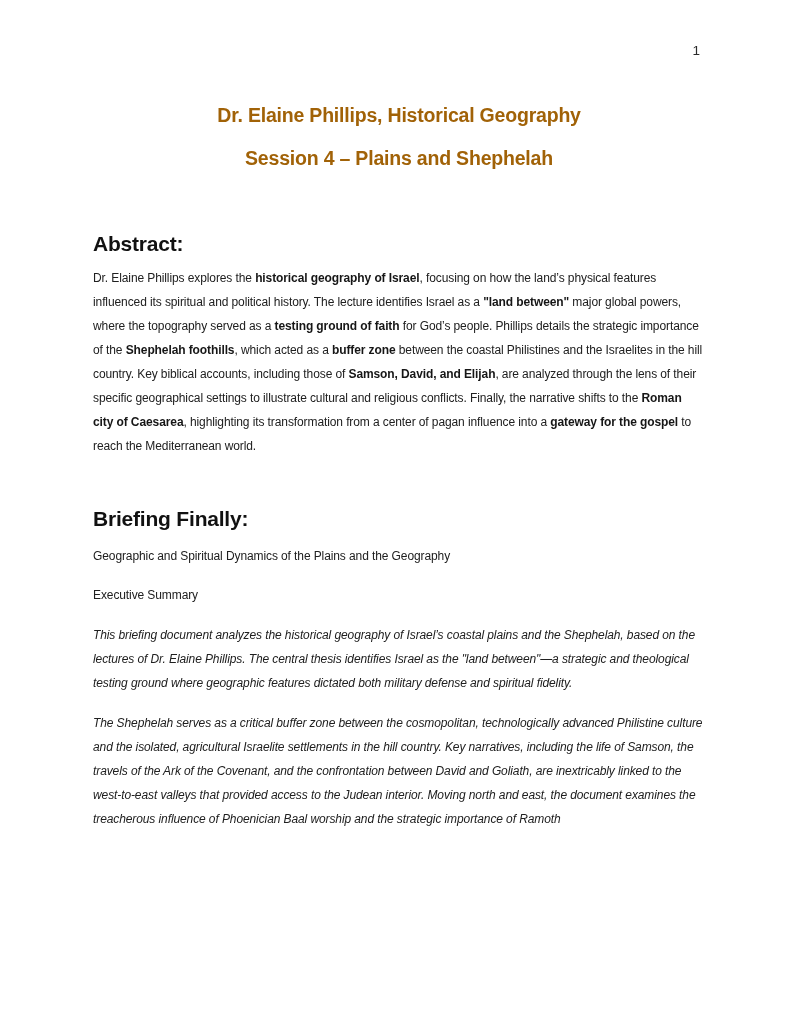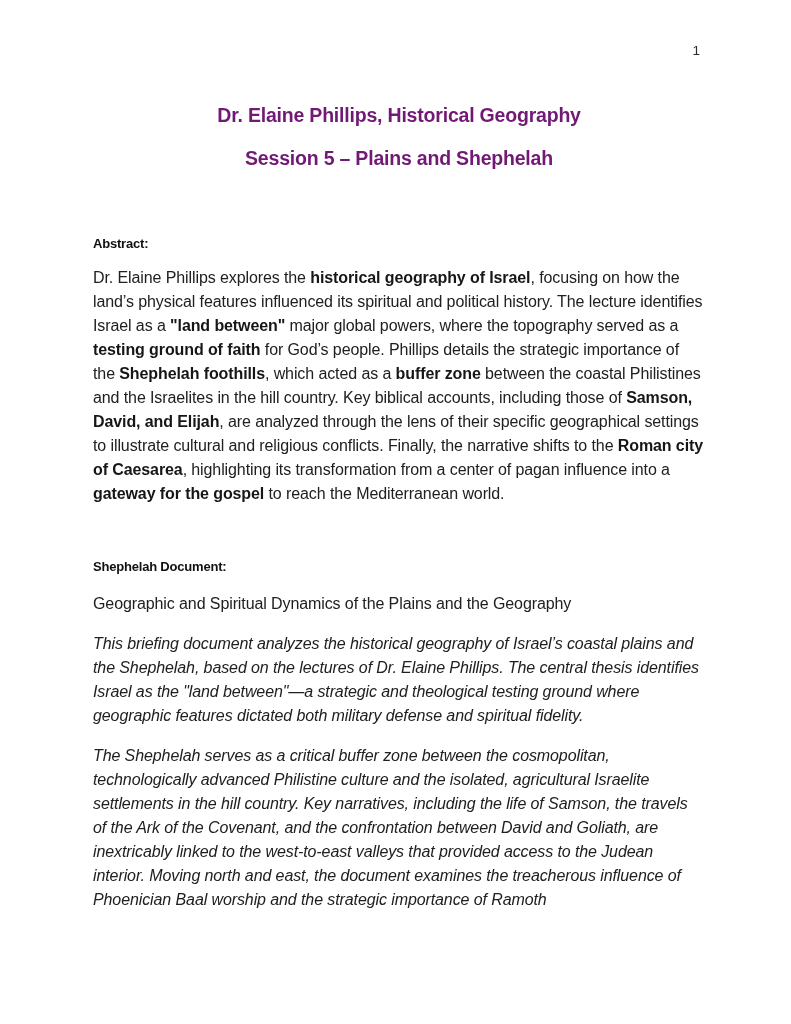--- a/index.html
+++ b/index.html
@@ -21,64 +21,65 @@
     line-height: 16px;
     color: #2b2b2b;
     padding-right: 5px;
   }
   .doc-title {
     margin: 35px 0 0 0;
     text-align: center;
     font-size: 19.5px;
     font-weight: 700;
     line-height: 43px;
-    color: #701a75;
+    color: #a16207;
     letter-spacing: -0.2px;
   }
   .doc-title .title-line { display: block; }
   .section-heading {
     margin: 0;
-    font-size: 13px;
+    font-size: 21px;
     font-weight: 700;
     line-height: 24px;
     color: #111111;
     letter-spacing: -0.2px;
   }
   .abstract-heading { margin-top: 52px; }
   .briefing-heading { margin-top: 49px; }
   .body-text {
     margin: 0;
-    font-size: 16px;
+    font-size: 12px;
     line-height: 24px;
     color: #202020;
   }
   .abstract-body { margin-top: 10px; }
   .briefing-subtitle { margin-top: 13px; }
   .briefing-label { margin-top: 15px; }
   .briefing-para { margin-top: 16px; font-style: italic; }
   .b { font-weight: 700; color: #161616; }
 </style>
 </head>
 <body>
 
 <div class="page">
 
   <div class="page-number">1</div>
 
   <h1 class="doc-title">
     <span class="title-line">Dr. Elaine Phillips, Historical Geography</span>
-    <span class="title-line">Session 5 – Plains and Shephelah</span>
+    <span class="title-line">Session 4 – Plains and Shephelah</span>
   </h1>
 
   <h2 class="section-heading abstract-heading">Abstract:</h2>
 
   <p class="body-text abstract-body"><span>Dr. Elaine Phillips explores the </span><span class="b">historical geography of Israel</span><span>, focusing on how the land’s physical features influenced its spiritual and political history. The lecture identifies Israel as a </span><span class="b">"land between"</span><span> major global powers, where the topography served as a </span><span class="b">testing ground of faith</span><span> for God’s people. Phillips details the strategic importance of the </span><span class="b">Shephelah foothills</span><span>, which acted as a </span><span class="b">buffer zone</span><span> between the coastal Philistines and the Israelites in the hill country. Key biblical accounts, including those of </span><span class="b">Samson, David, and Elijah</span><span>, are analyzed through the lens of their specific geographical settings to illustrate cultural and religious conflicts. Finally, the narrative shifts to the </span><span class="b">Roman city of Caesarea</span><span>, highlighting its transformation from a center of pagan influence into a </span><span class="b">gateway for the gospel</span><span> to reach the Mediterranean world.</span></p>
 
-  <h2 class="section-heading briefing-heading">Shephelah Document:</h2>
+  <h2 class="section-heading briefing-heading">Briefing Finally:</h2>
 
   <p class="body-text briefing-subtitle">Geographic and Spiritual Dynamics of the Plains and the Geography</p>
 
+  <p class="body-text briefing-label">Executive Summary</p>
 
   <p class="body-text briefing-para">This briefing document analyzes the historical geography of Israel’s coastal plains and the Shephelah, based on the lectures of Dr. Elaine Phillips. The central thesis identifies Israel as the "land between"—a strategic and theological testing ground where geographic features dictated both military defense and spiritual fidelity.</p>
 
   <p class="body-text briefing-para">The Shephelah serves as a critical buffer zone between the cosmopolitan, technologically advanced Philistine culture and the isolated, agricultural Israelite settlements in the hill country. Key narratives, including the life of Samson, the travels of the Ark of the Covenant, and the confrontation between David and Goliath, are inextricably linked to the west-to-east valleys that provided access to the Judean interior. Moving north and east, the document examines the treacherous influence of Phoenician Baal worship and the strategic importance of Ramoth</p>
 
 </div>
 
 </body></html>

